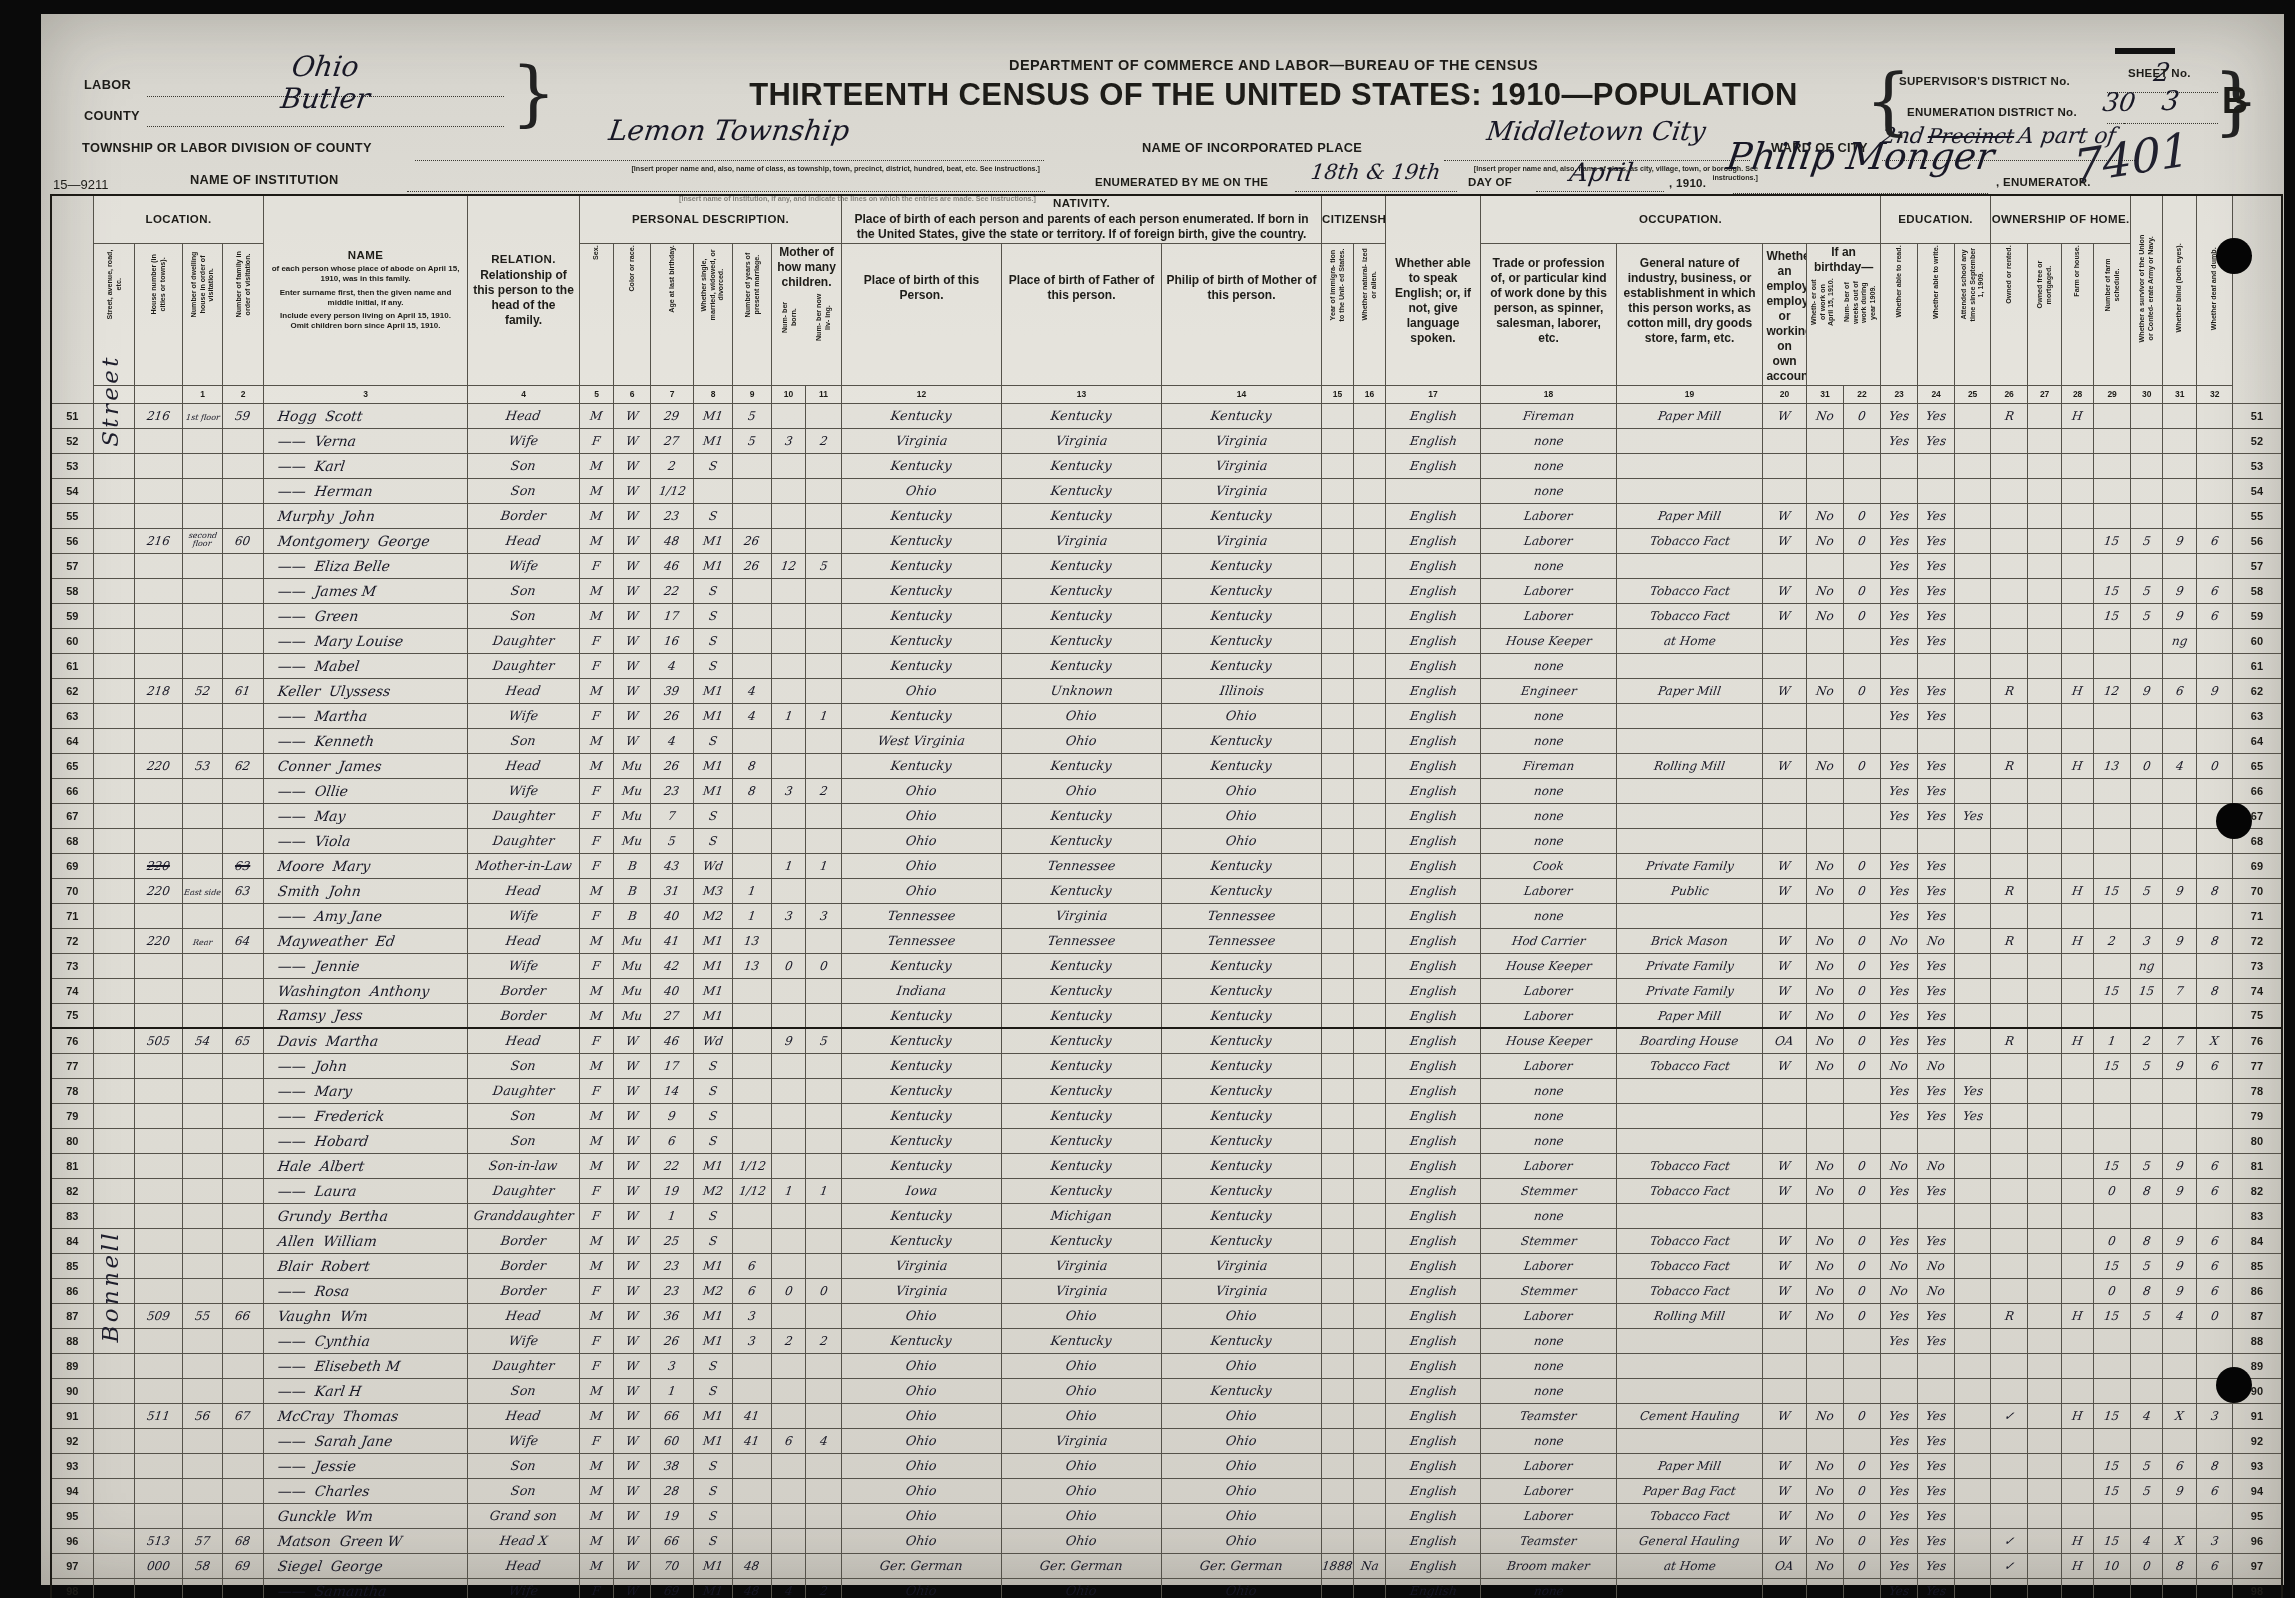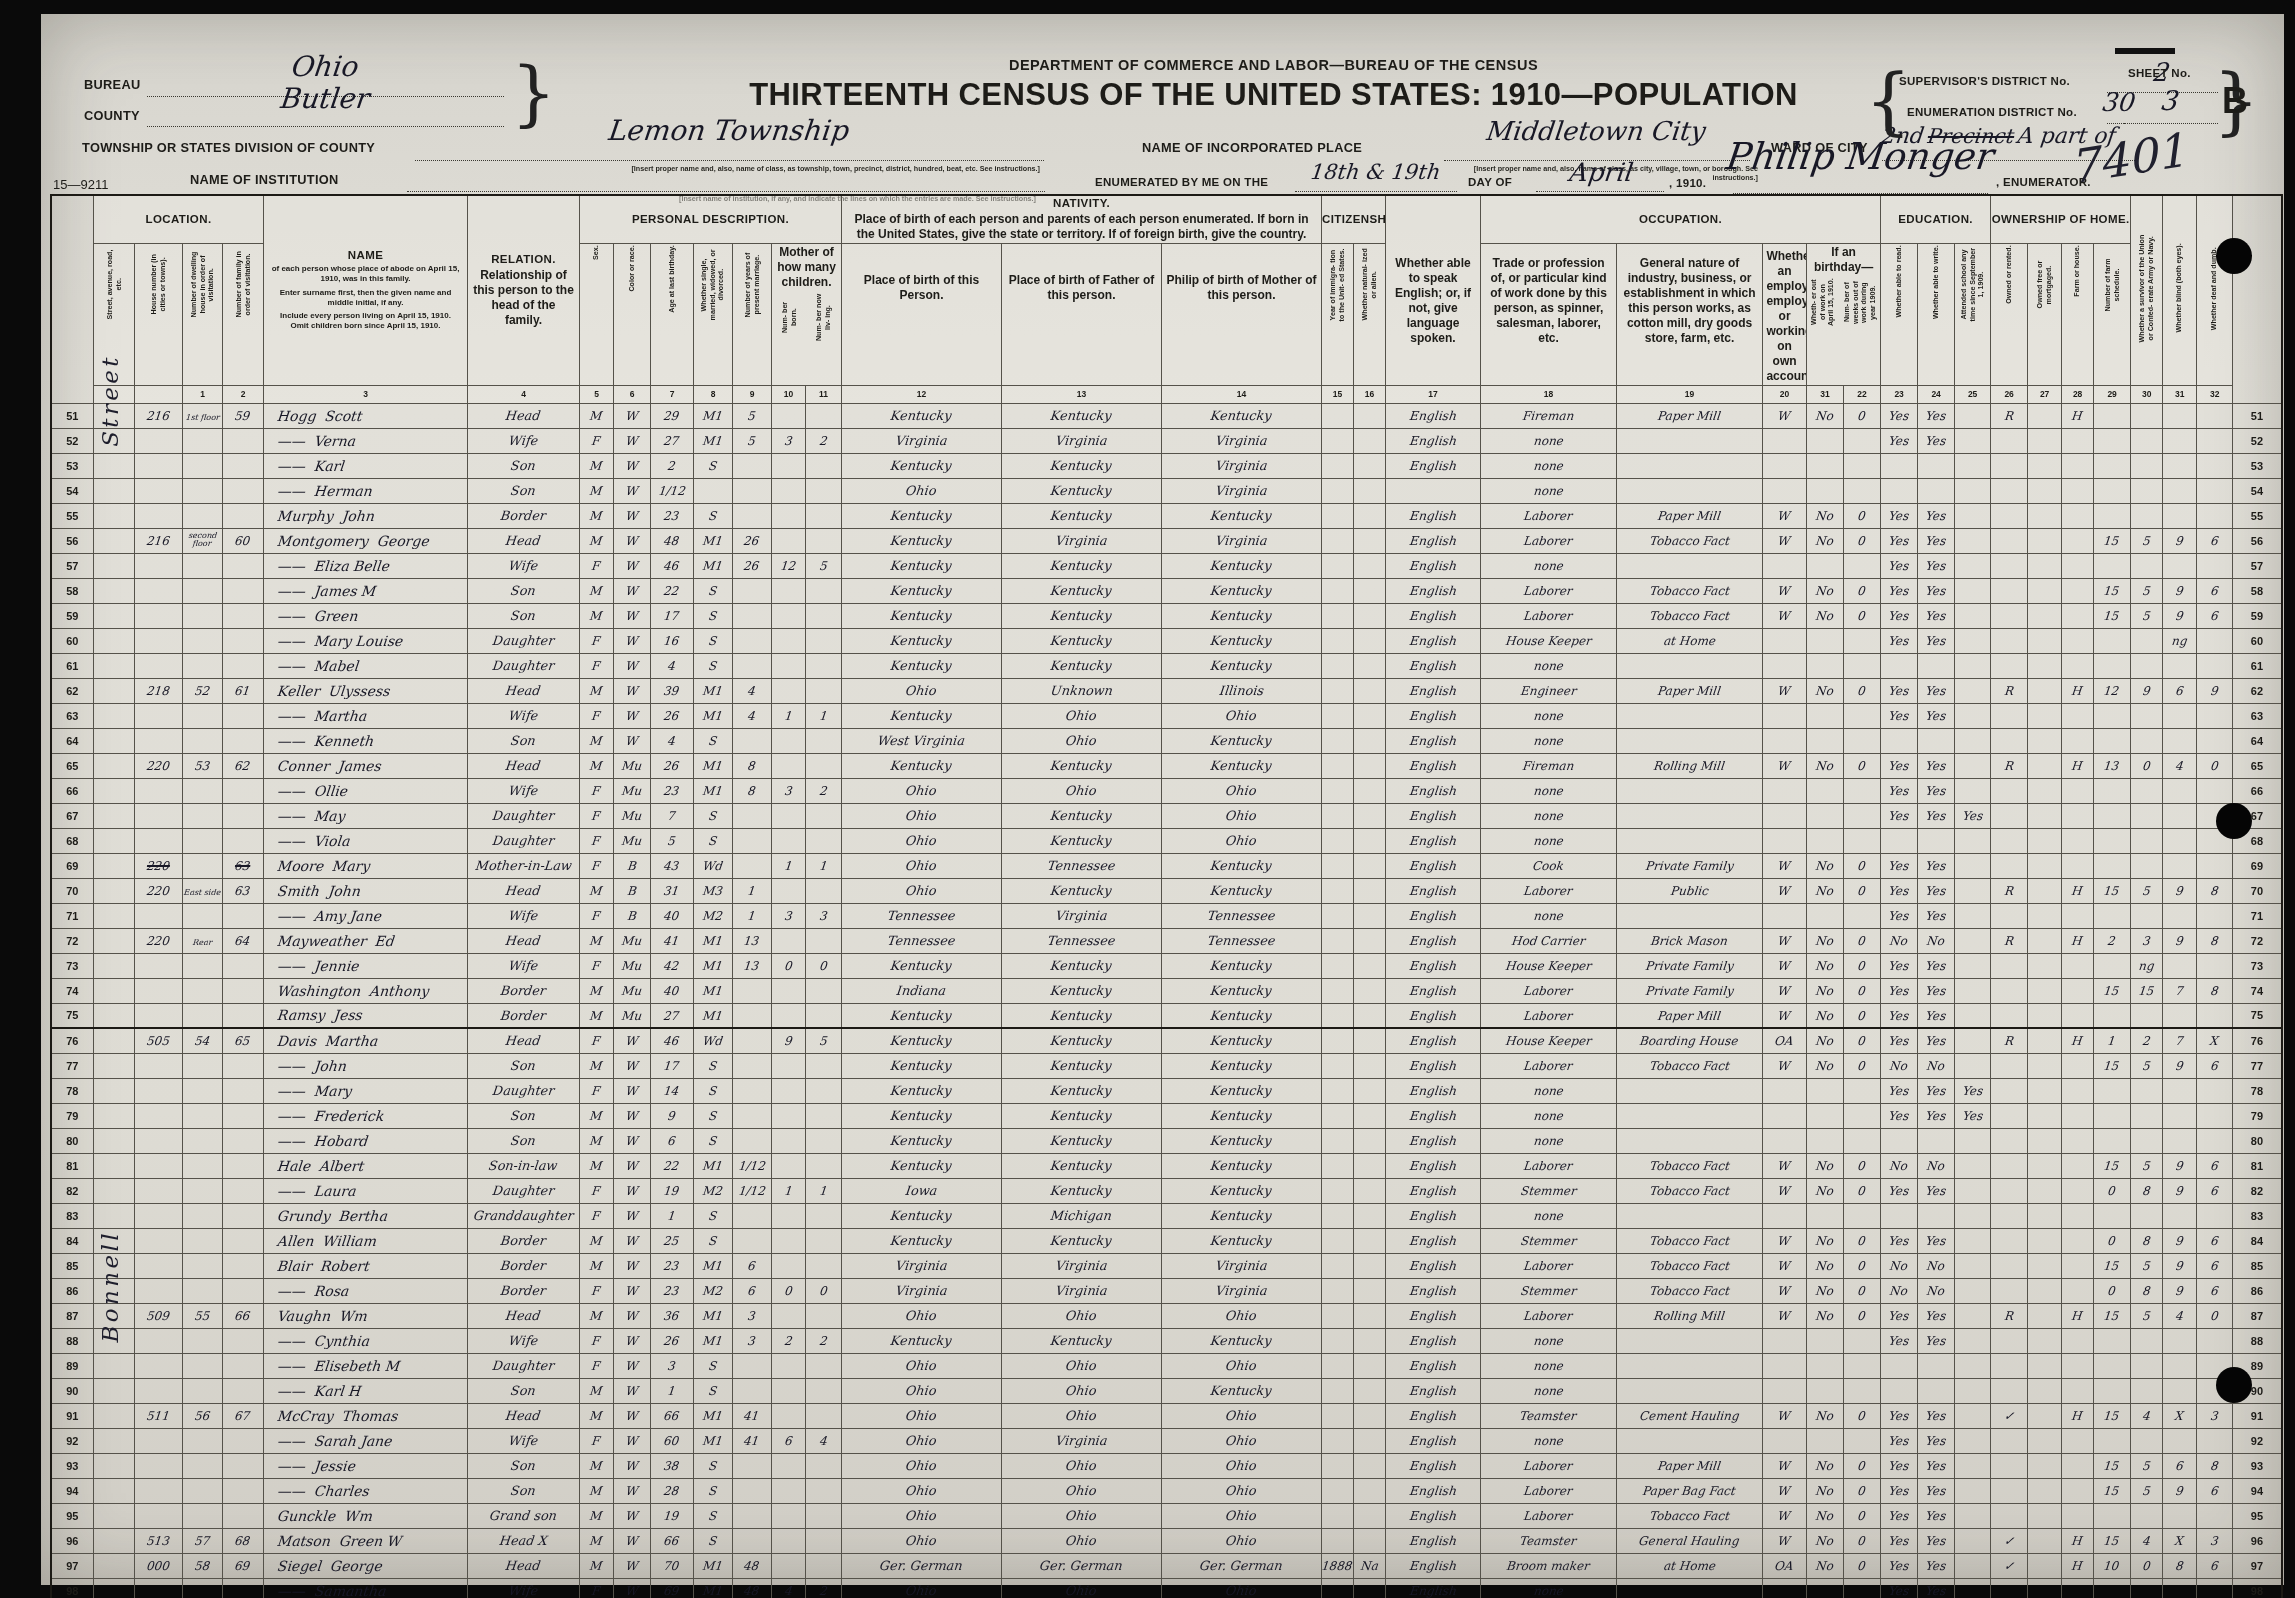--- a/index.html
+++ b/index.html
@@ -76,29 +76,29 @@
 </style>
 </head>
 <body>
 
 <div class="page">
  <div class="paper">
 
   <div class="abs dept" style="left:595px;top:43px;width:1275px;">DEPARTMENT OF COMMERCE AND LABOR—BUREAU OF THE CENSUS</div>
   <div class="abs title" style="left:527px;top:63px;width:1411px;">THIRTEENTH CENSUS OF THE UNITED STATES: 1910—POPULATION</div>
 
-  <div class="abs lbl" style="left:43px;top:63px;">BUREAU</div>
+  <div class="abs lbl" style="left:43px;top:63px;">LABOR</div>
   <div class="abs dotl" style="left:106px;top:82px;width:357px;"></div>
   <div class="abs" style="left:106px;top:36px;width:357px;text-align:center;"><span class="hw hw-lg">Ohio</span></div>
   <div class="abs lbl" style="left:43px;top:94px;">COUNTY</div>
   <div class="abs dotl" style="left:106px;top:112px;width:357px;"></div>
   <div class="abs" style="left:106px;top:68px;width:357px;text-align:center;"><span class="hw hw-lg">Butler</span></div>
   <div class="abs brace" style="left:470px;top:37px;font-size:71px;">}</div>
 
-  <div class="abs lbl" style="left:41px;top:126px;">TOWNSHIP OR STATES DIVISION OF COUNTY</div>
+  <div class="abs lbl" style="left:41px;top:126px;">TOWNSHIP OR LABOR DIVISION OF COUNTY</div>
   <div class="abs dotl" style="left:374px;top:146px;width:629px;"></div>
   <div class="abs" style="left:374px;top:100px;width:629px;text-align:center;"><span class="hw" style="font-size:28px;">Lemon Township</span></div>
   <div class="abs note" style="left:378px;top:150px;width:621px;">[Insert proper name and, also, name of class, as township, town, precinct, district, hundred, beat, etc.   See instructions.]</div>
 
   <div class="abs lbl" style="left:1101px;top:126px;">NAME OF INCORPORATED PLACE</div>
   <div class="abs dotl" style="left:1403px;top:146px;width:306px;"></div>
   <div class="abs" style="left:1377px;top:102px;width:357px;text-align:center;"><span class="hw" style="font-size:26px;">Middletown  City</span></div>
   <div class="abs note" style="left:1394px;top:150px;width:323px;">[Insert proper name and, also, name of class, as city, village, town, or borough.   See instructions.]</div>
 
   <div class="abs lbl" style="left:1730px;top:126px;">WARD OF CITY</div>

